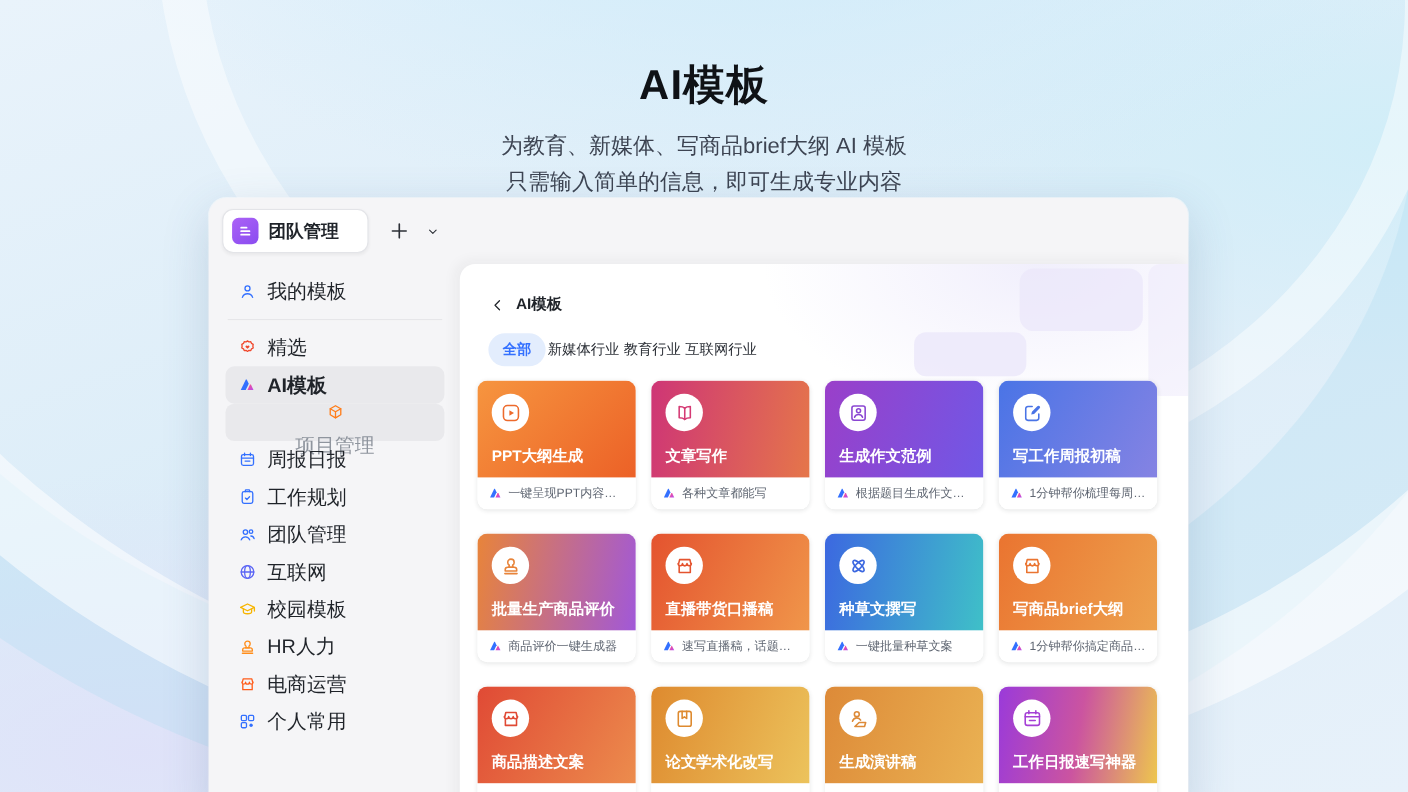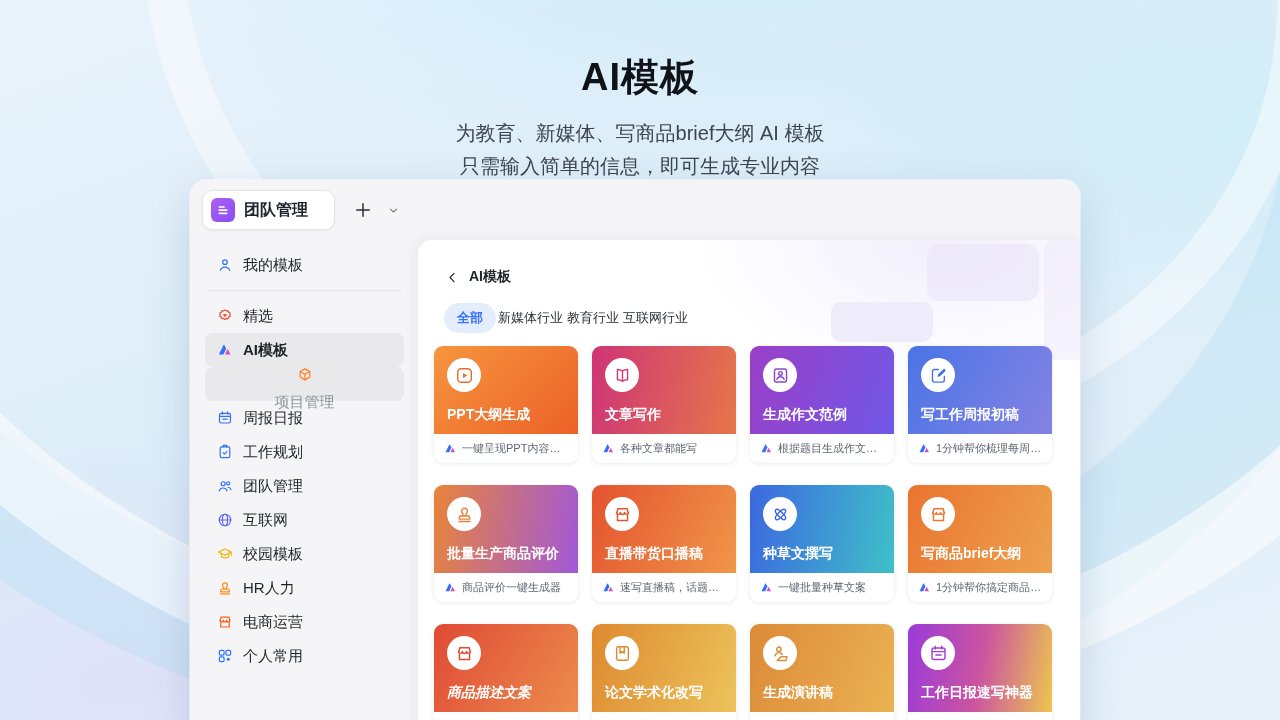--- a/index.html
+++ b/index.html
@@ -41,21 +41,21 @@
   .tb-caret{width:13px;height:13px;margin-left:14px;color:#2b2f36;}
 
   
   .sidebar{position:absolute;left:0;top:60px;bottom:0;width:228px;padding:8px 14px 0 15px;box-sizing:border-box;}
   .side-item{display:flex;align-items:center;gap:10px;height:34px;padding:0 12px;border-radius:8px;cursor:pointer;}
   .side-item.active{background:#e9e9ec;}
   .side-item.active .side-label{font-weight:700;}
   .side-item.hover{background:#e9e9ec;flex-direction:column;}
   .side-item.hover .side-label{color:#8f959e;}
   .side-ico{width:16px;height:16px;display:inline-flex;flex:none;}
-  .side-label{font-size:15px;color:#1f2329;white-space:nowrap;}
+  .side-label{font-size:18px;color:#1f2329;white-space:nowrap;}
   .side-divider{height:1px;background:#e6e6e9;margin:8px 2px;}
 
   
   .panel{
     position:absolute;left:228px;top:60px;right:0;bottom:0;background:#ffffff;border-radius:14px 0 0 0;
     box-shadow:-4px -2px 12px rgba(31,35,41,0.05);overflow:hidden;
   }
   .panel-glow{position:absolute;top:0;right:0;width:460px;height:230px;
     background:radial-gradient(75% 85% at 70% 0%,rgba(205,198,245,0.28),rgba(205,198,245,0) 72%);pointer-events:none;}
   .ghost{position:absolute;background:#ebe7fa;pointer-events:none;}
@@ -495,21 +495,21 @@
                     </linearGradient>
                   </defs>
                   <path d="M2.8 18.8L9.6 4.9c.3-.6 1.2-.6 1.5 0l2.6 5.4-4.1 8.5z" fill="#3370ff"></path>
                   <path d="M11.9 18.8l3.4-7c.3-.6 1.2-.6 1.5 0l3.4 7z" fill="url(#aig)"></path>
                 </svg>
               </span>
               <span class="card-desc">1分钟帮你搞定商品宣传...</span>
             </div>
           </div>
           <div class="card">
-            <div class="card-top" style="background: linear-gradient(120deg, rgb(224, 74, 53), rgb(236, 140, 77)); font-style: italic;">
+            <div class="card-top" style="background: linear-gradient(120deg, rgb(224, 74, 53), rgb(236, 140, 77));">
               <div class="card-circle">
                 <span style="color: rgb(224, 74, 53);">
                   <svg viewBox="0 0 24 24" width="100%" height="100%" fill="none" stroke="currentColor" stroke-width="1.8" stroke-linecap="round" stroke-linejoin="round">
                     <path d="M5 9.3l1.1-4.6h11.8l1.1 4.6"></path>
                     <path d="M4.4 9.3a2.5 2.5 0 005 0 2.6 2.6 0 005.2 0 2.5 2.5 0 005 0"></path>
                     <path d="M5.6 12.4v7.1h12.8v-7.1"></path>
                   </svg>
                 </span>
               </div>
               <div class="card-title">商品描述文案</div>

